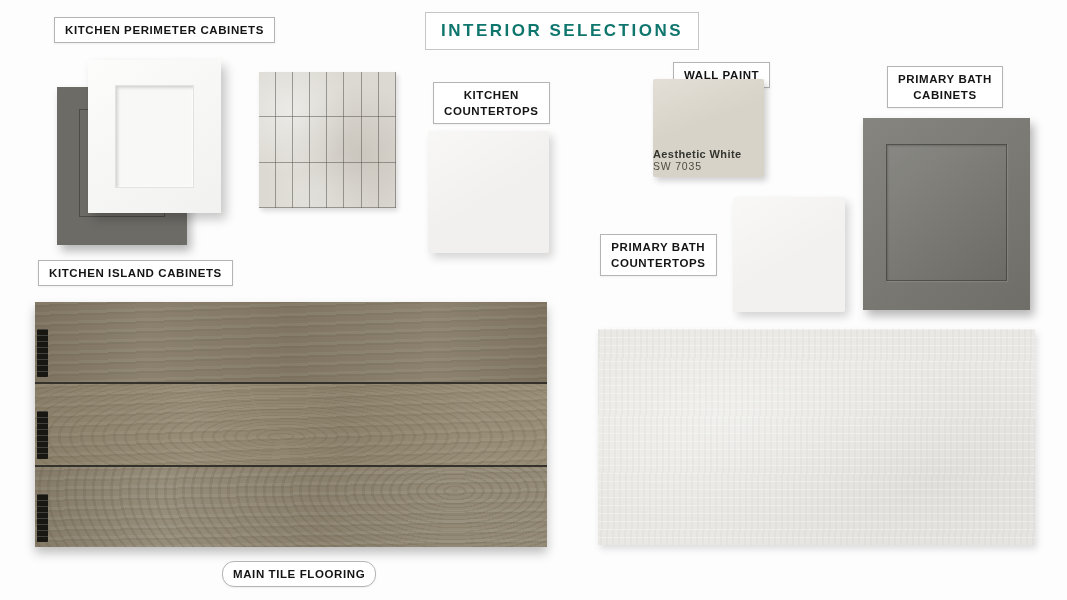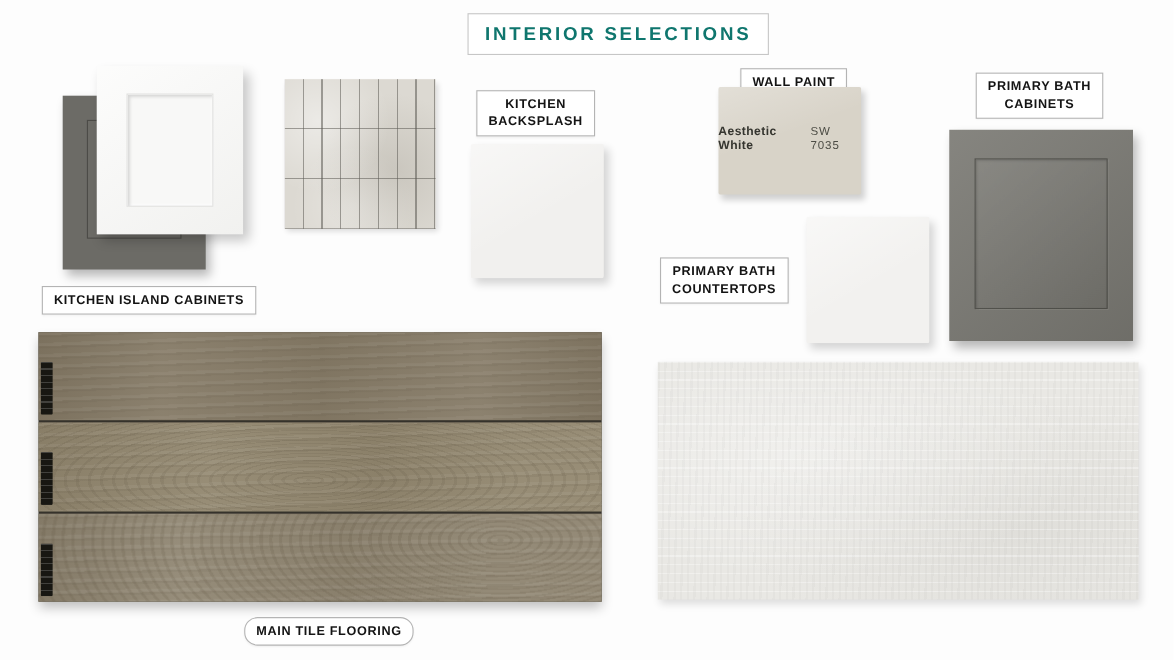--- a/index.html
+++ b/index.html
@@ -90,25 +90,25 @@
   }
   #bath-countertop {
     left: 733px; top: 197px; width: 112px; height: 115px;
     background-image: linear-gradient(150deg, rgba(255,255,255,0.5), transparent 55%);
     box-shadow: 4px 5px 8px rgba(0,0,0,0.16);
     border-radius: 2px;
   }
 
   
   #wall-paint-swatch {
-    left: 653px; top: 79px; width: 130px; height: 98px;
+    left: 653px; top: 79px; width: 111px; height: 98px;
     background-image: linear-gradient(160deg, rgba(255,255,255,0.28), transparent 45%);
     box-shadow: 3px 4px 6px rgba(0,0,0,0.18);
     border-radius: 2px;
-    display: flex; flex-direction: row; justify-content: flex-end; align-items: center;
+    display: flex; flex-direction: column; justify-content: flex-end; align-items: flex-start;
     padding-bottom: 5px;
   }
   .paint-name { font-size: 11px; font-weight: 700; color: #35352f; letter-spacing: 0.4px; }
   .paint-code { font-size: 10.5px; color: #4c4c45; letter-spacing: 0.8px; }
 
   
   #bath-cabinet-door {
     left: 863px; top: 118px; width: 167px; height: 192px;
     background-image: linear-gradient(140deg, rgba(255,255,255,0.10), rgba(0,0,0,0.08));
     box-shadow: 4px 6px 9px rgba(0,0,0,0.28);
@@ -164,36 +164,37 @@
     box-shadow: 2px 4px 7px rgba(0,0,0,0.13);
   }
 </style>
 </head>
 <body>
 
 <div id="board">
 
   <div class="title-box">INTERIOR SELECTIONS</div>
 
+  <div class="label-box" style="left:54px; top:17px;">KITCHEN PERIMETER CABINETS</div>
 
   <div class="sample" id="island-door" style="background-color: rgb(108, 107, 102);">
     <div class="recess"></div>
   </div>
 
   <div class="sample" id="perimeter-door" style="background-color: rgb(246, 246, 244);">
     <div class="shaker-panel"></div>
   </div>
 
   <div class="label-box" style="left:38px; top:260px;">KITCHEN ISLAND CABINETS</div>
 
   <div class="sample" id="backsplash" style="background-color: rgb(220, 217, 210);"></div>
 
 
   <div class="label-box" style="left:433px; top:82px;">KITCHEN
-BACKSPLASH</div>
+COUNTERTOPS</div>
 
   <div class="sample" id="kitchen-countertop" style="background-color: rgb(241, 240, 238);"></div>
 
   <div class="label-box" style="left:673px; top:44px;margin-top:18px;">WALL PAINT</div>
 
   <div class="sample" id="wall-paint-swatch" style="background-color: rgb(216, 211, 200);">
     <div class="paint-name">Aesthetic White</div>
     <div class="paint-code">SW 7035</div>
   </div>
 

